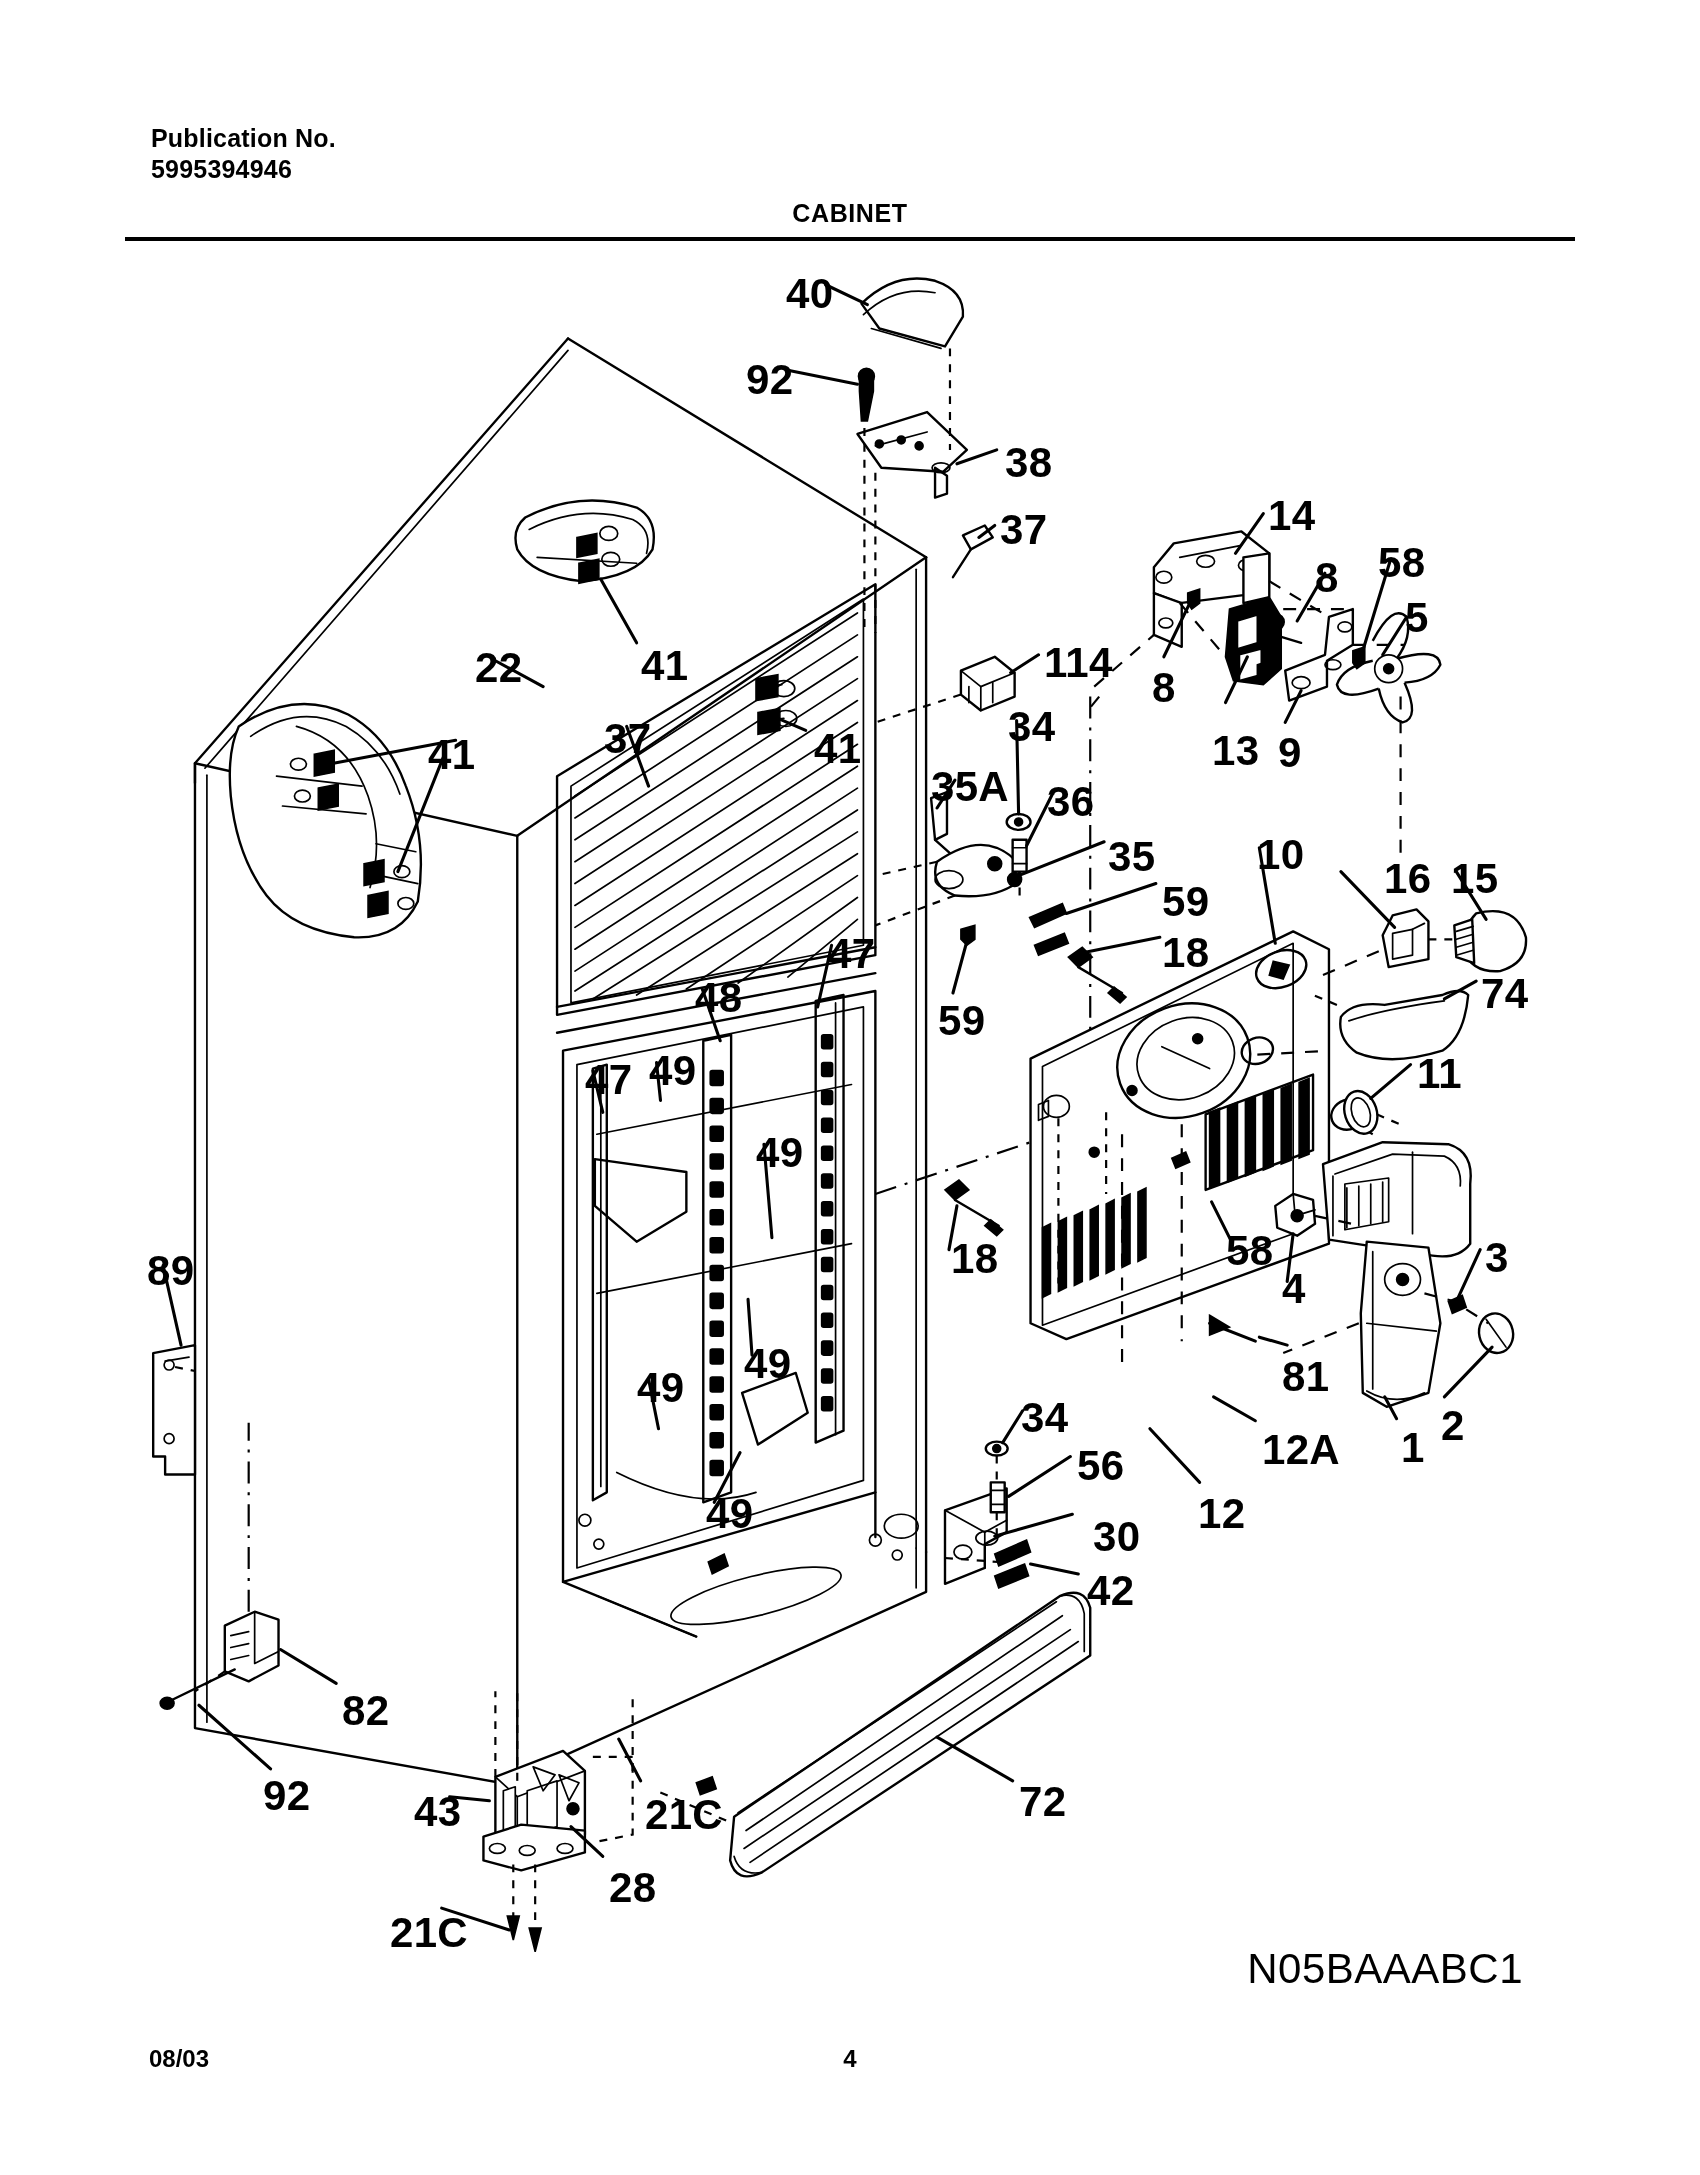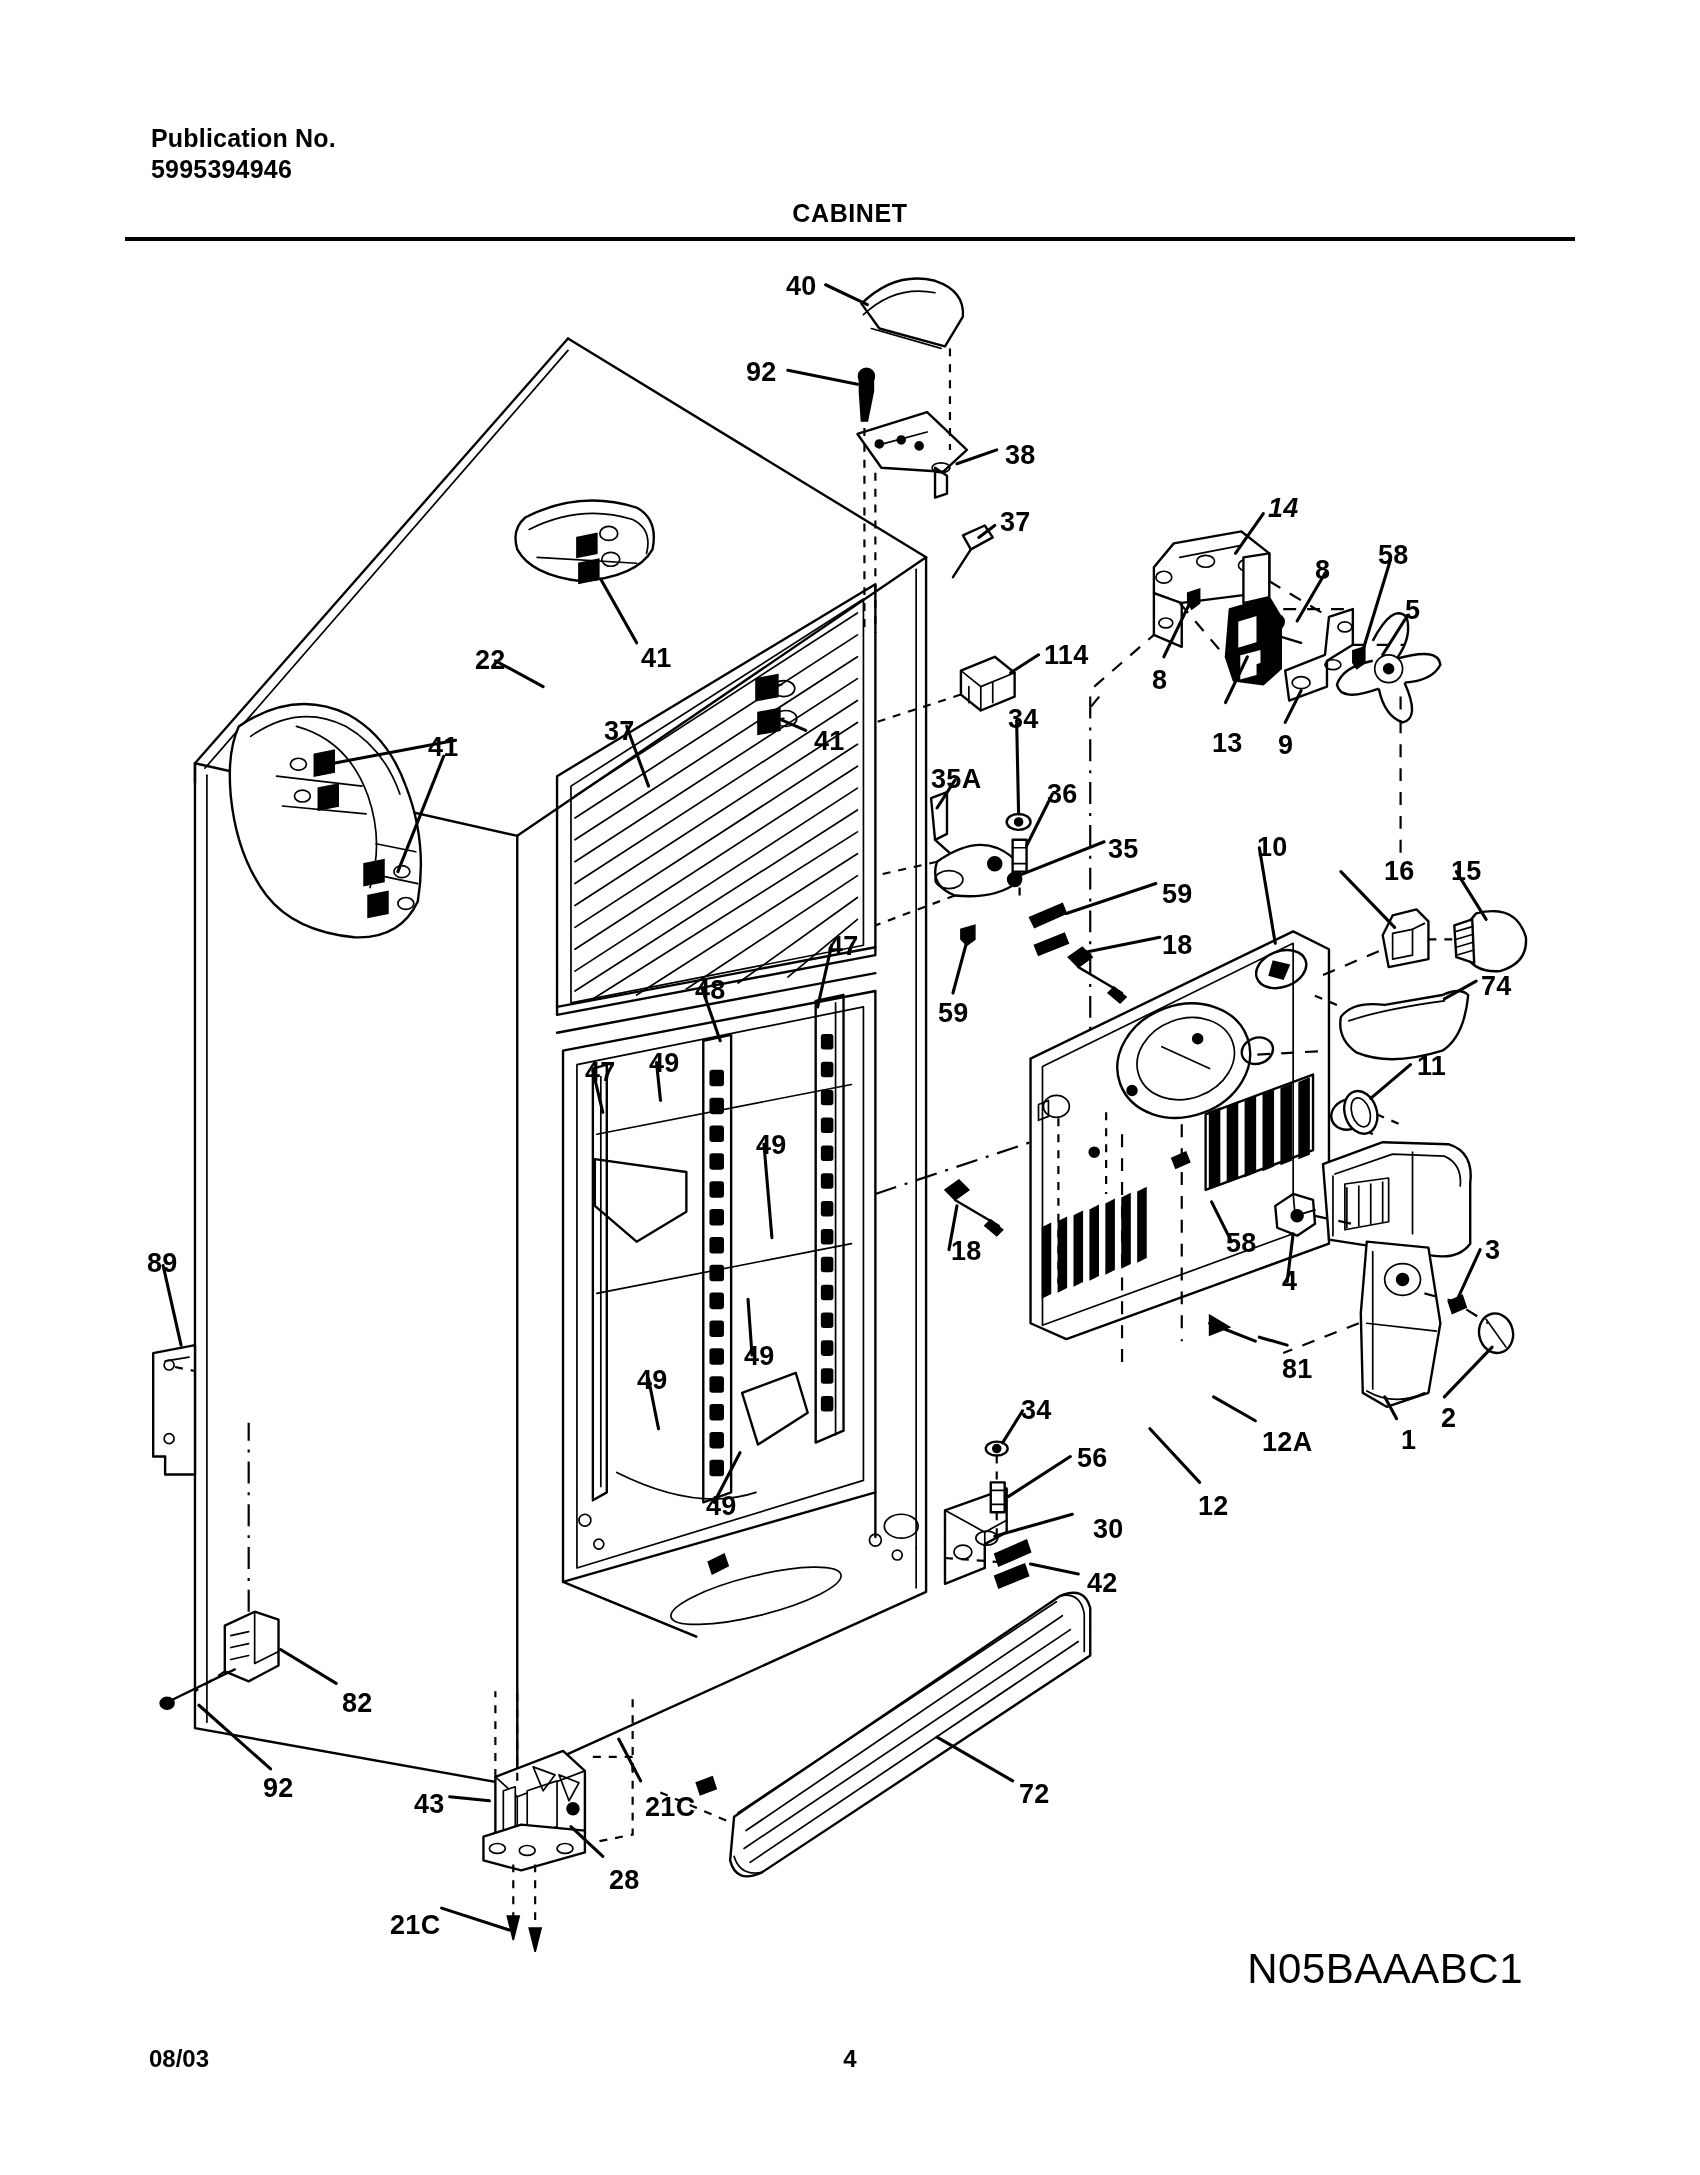--- a/index.html
+++ b/index.html
@@ -28,21 +28,21 @@
   #art .lnT{fill:none;stroke:#000;stroke-width:1.7;stroke-linecap:round;stroke-linejoin:round;}
   #art .sld{fill:#000;stroke:#000;stroke-width:1.6;}
   #art .wht{fill:#fff;stroke:#000;stroke-width:2.4;stroke-linejoin:round;}
   #art .whtT{fill:#fff;stroke:#000;stroke-width:1.7;stroke-linejoin:round;}
   #art .dash{fill:none;stroke:#000;stroke-width:2.2;stroke-dasharray:13 11;stroke-linecap:butt;}
   #art .dashS{fill:none;stroke:#000;stroke-width:2.2;stroke-dasharray:8 8;stroke-linecap:butt;}
   #art .dashdot{fill:none;stroke:#000;stroke-width:2.2;stroke-dasharray:22 9 3 9;stroke-linecap:butt;}
   #art .lead{fill:none;stroke:#000;stroke-width:3.1;stroke-linecap:round;}
 
   
-  .cal{position:absolute;font-size:27px;font-weight:700;letter-spacing:0.3px;white-space:nowrap;line-height:1;}
+  .cal{position:absolute;font-size:42px;font-weight:700;letter-spacing:0.3px;white-space:nowrap;line-height:1;}
 </style>
 </head>
 <body>
 
 <div class="page">
 
   <div class="pub-block">
     <div>Publication No.</div>
     <div>5995394946</div>
   </div>
@@ -570,21 +570,21 @@
       <path class="lead" d="M606 1866 L574 1836"></path>
       <path class="lead" d="M444 1918 L512 1940"></path>
     </g>
 
   </svg>
 
   <div class="cal" style="left:786px;top:273px;">40</div>
   <div class="cal" style="left:746px;top:359px;">92</div>
   <div class="cal" style="left:1005px;top:442px;">38</div>
   <div class="cal" style="left:1000px;top:509px;">37</div>
-  <div class="cal" style="left:1268px;top:495px;font-style:italic;">14</div>
+  <div class="cal" style="left:1268px;top:495px;">14</div>
   <div class="cal" style="left:1315px;top:557px;">8</div>
   <div class="cal" style="left:1378px;top:542px;">58</div>
   <div class="cal" style="left:1405px;top:597px;">5</div>
   <div class="cal" style="left:1152px;top:667px;">8</div>
   <div class="cal" style="left:1212px;top:730px;">13</div>
   <div class="cal" style="left:1278px;top:732px;">9</div>
   <div class="cal" style="left:475px;top:647px;">22</div>
   <div class="cal" style="left:641px;top:645px;">41</div>
   <div class="cal" style="left:604px;top:718px;">37</div>
   <div class="cal" style="left:428px;top:734px;">41</div>

